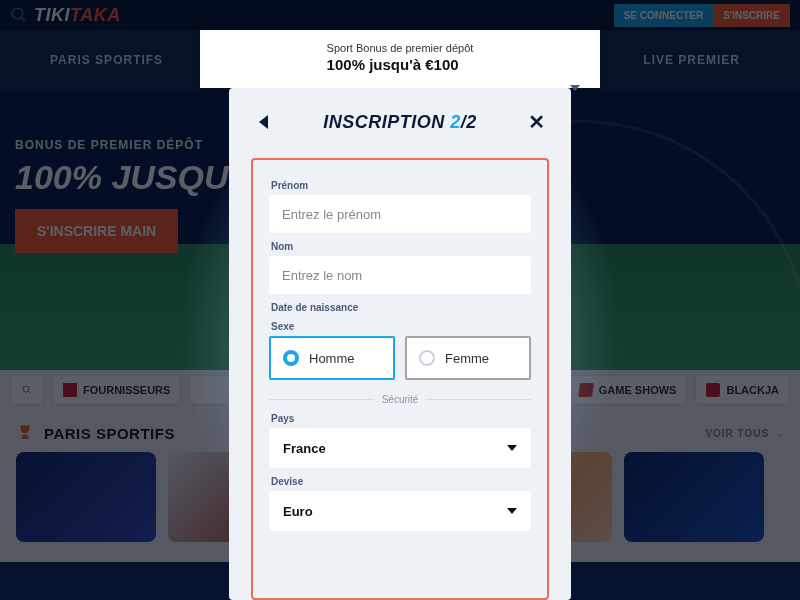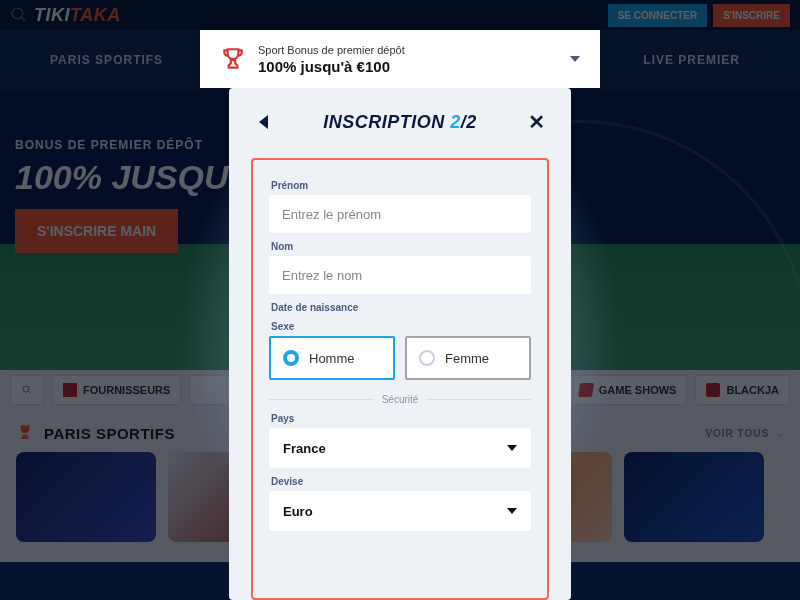--- a/index.html
+++ b/index.html
@@ -5,21 +5,21 @@
   * { box-sizing: border-box; margin: 0; padding: 0; font-family: Arial, Helvetica, sans-serif; }
   body { width: 800px; height: 600px; overflow: hidden; position: relative; background: #0a1a3a; }
 
   
   .bg { position: absolute; inset: 0; filter: brightness(0.55); }
   .topbar { height: 30px; background: #0a1a3a; display: flex; align-items: center; justify-content: space-between; padding: 0 10px; }
   .topbar-left { display: flex; align-items: center; gap: 6px; }
   .search-icon { width: 18px; height: 18px; color:#3a6fb0; }
   .logo { font-weight: 900; font-style: italic; font-size: 18px; letter-spacing: 0.5px; }
   .logo .a { color: #fff; } .logo .b { color: #ff5a2b; }
-  .topbar-right { display:flex; gap:6px; }
+  .topbar-right { display:flex; gap:0; }
   .btn { font-size: 10px; font-weight:700; color:#fff; padding:6px 10px; border:none; }
   .btn-login { background:#1ca6e8; } .btn-signup { background:#ff5a2b; }
 
   .nav { height: 60px; background:#112a55; color:#d0d8e8; display:flex; align-items:center; font-size:12px; font-weight:700; letter-spacing:1px; }
   .nav-item { padding:0 30px 0 50px; } .nav-item.r { margin-left:auto; padding-right:60px;}
 
   .hero { height: 280px; position:relative; background: linear-gradient(180deg,#0a2050 0%,#0a2050 55%, #2e8b57 55%, #3aa068 100%); }
   .half-circle { position:absolute; right:-10px; top:30px; width:460px; height:230px; border:3px solid rgba(255,255,255,0.12); border-radius:230px 230px 0 0; border-bottom:none; }
   .hero-text { position:absolute; left:15px; top:48px; color:#fff; }
   .hero-sub { font-size:12px; font-weight:700; letter-spacing:1px; opacity:0.9; }
@@ -37,21 +37,21 @@
   .trophy { width:18px; height:18px; color:#ff5a2b; }
   .section-title { font-size:15px; font-weight:800; color:#1a1a1a; letter-spacing:0.5px; }
   .voir { margin-left:auto; font-size:10px; color:#888; font-weight:700; letter-spacing:1px;}
   .cards { display:flex; gap:12px; }
   .card { width:140px; height:90px; border-radius:8px; }
 
   
   .dim { position:absolute; inset:0; background:rgba(0,10,30,0.35); }
 
   
-  .bonus { position:absolute; left:200px; top:30px; width:400px; height:58px; background:#fff; display:flex; align-items:center; padding:0 20px; gap:12px; box-shadow:0 1px 4px rgba(0,0,0,0.2); }
+  .bonus { position:absolute; left:200px; top:30px; width:400px; height:58px; background:#fff; display:flex; align-items:center; padding:0 20px; gap:12px; box-shadow:0 1px 4px rgba(0,0,0,0.2);flex-direction:column; }
   .bonus .tr { width:26px; height:26px; color:#d33; }
   .bonus-txt .l1 { font-size:11px; color:#333; }
   .bonus-txt .l2 { font-size:15px; font-weight:800; color:#111; margin-top:2px;}
   .bonus .dd { margin-left:auto; width:0;height:0;border-left:5px solid transparent;border-right:5px solid transparent;border-top:6px solid #4a5a7a;}
 
   
   .spotlight { position:absolute; left:160px; top:60px; width:480px; height:540px; border-radius:50%/40%; background:radial-gradient(ellipse at center, rgba(170,210,255,0.6) 0%, rgba(170,210,255,0) 65%); pointer-events:none; }
   .modal { position:absolute; left:229px; top:88px; width:342px; height:512px; background:#eef1f6; border-radius:4px; overflow:hidden; }
   .modal-head { height:68px; display:flex; align-items:center; justify-content:center; position:relative; }
   .back-arr { position:absolute; left:30px; width:0;height:0;border-top:7px solid transparent;border-bottom:7px solid transparent;border-right:9px solid #0a1a3a; cursor:pointer;}

